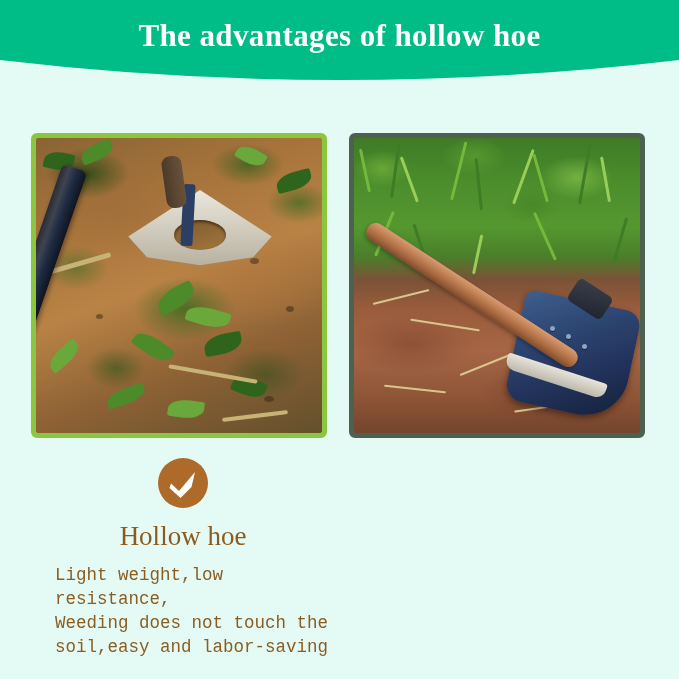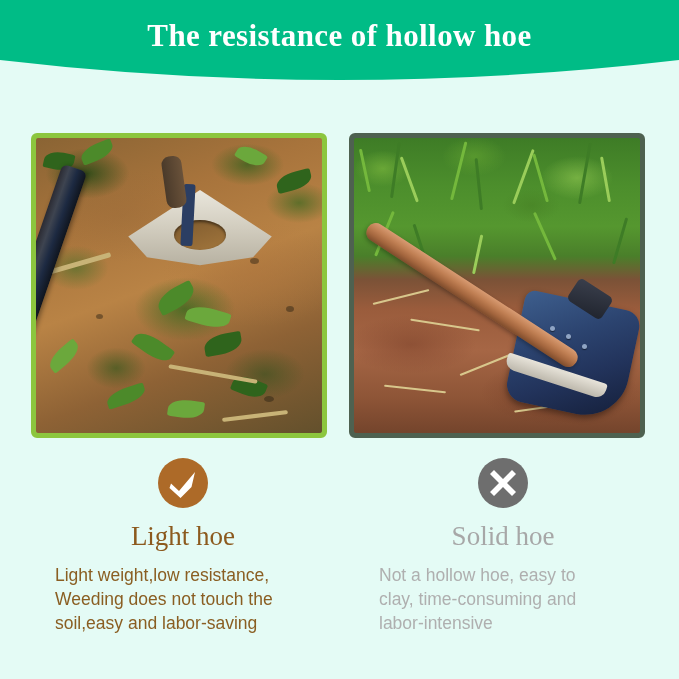--- a/index.html
+++ b/index.html
@@ -318,21 +318,21 @@
     font-size: 27px;
     line-height: 32px;
     white-space: nowrap;
   }
   #heading-left { color: #8C5A1E; }
   #heading-right { color: #A7A7A7; }
 
   .col-body {
     margin-top: 11px;
     text-align: left;
-    font-family: Liberation Sans, sans-serif;
+    font-family: Liberation Mono, monospace;
     font-size: 17.5px;
     line-height: 24px;
     white-space: pre-line;
   }
   #body-left {
     color: #8A5E22;
     padding-left: 22px;
   }
   #body-right {
     color: #AFAFAF;
@@ -341,21 +341,21 @@
 </style>
 </head>
 <body>
 
 <div id="page">
 
   <div id="header-banner">
     <svg width="679" height="92" viewBox="0 0 679 92">
       <path d="M0,0 L679,0 L679,60 Q339.5,100 0,60 Z" fill="#00BC86"></path>
     </svg>
-    <div id="header-title">The resistance of hollow hoe</div>
+    <div id="header-title">The advantages of hollow hoe</div>
   </div>
 
   <div id="photo-left-frame" class="photo-frame">
     <div class="photo-inner">
       <div id="photo-left-art"></div>
 
       <div class="leaf dark" style="left:8px;  top:14px;  width:30px; height:18px; transform:rotate(12deg);"></div>
       <div class="leaf" style="left:44px; top:6px;   width:34px; height:16px; transform:rotate(-22deg);"></div>
       <div class="leaf light" style="left:200px;top:10px; width:30px; height:16px; transform:rotate(30deg);"></div>
       <div class="leaf dark" style="left:240px;top:34px;  width:36px; height:18px; transform:rotate(-14deg);"></div>
@@ -422,31 +422,20 @@
     </div>
   </div>
 
 
   <div id="column-left" class="column">
     <div id="check-icon" class="status-icon">
       <svg width="50" height="50" viewBox="0 0 50 50">
         <path d="M13 25.5 L21 33 L37 14 L33.5 29 L22.5 40 L11.5 30 Z" fill="#FFFFFF"></path>
       </svg>
     </div>
-    <div id="heading-left" class="col-heading">Light hoe</div>
+    <div id="heading-left" class="col-heading">Hollow hoe</div>
     <div id="body-left" class="col-body">Light weight,low resistance,
 Weeding does not touch the
 soil,easy and labor-saving</div>
   </div>
 
-  <div id="column-right" class="column">
-    <div id="cross-icon" class="status-icon">
-      <svg width="50" height="50" viewBox="0 0 50 50">
-        <path d="M16 12 L25 21 L34 12 L38 16 L29 25 L38 34 L34 38 L25 29 L16 38 L12 34 L21 25 L12 16 Z" fill="#FFFFFF"></path>
-      </svg>
-    </div>
-    <div id="heading-right" class="col-heading">Solid hoe</div>
-    <div id="body-right" class="col-body">Not a hollow hoe, easy to
-clay, time-consuming and
-labor-intensive</div>
-  </div>
 
 </div>
 
 </body></html>

